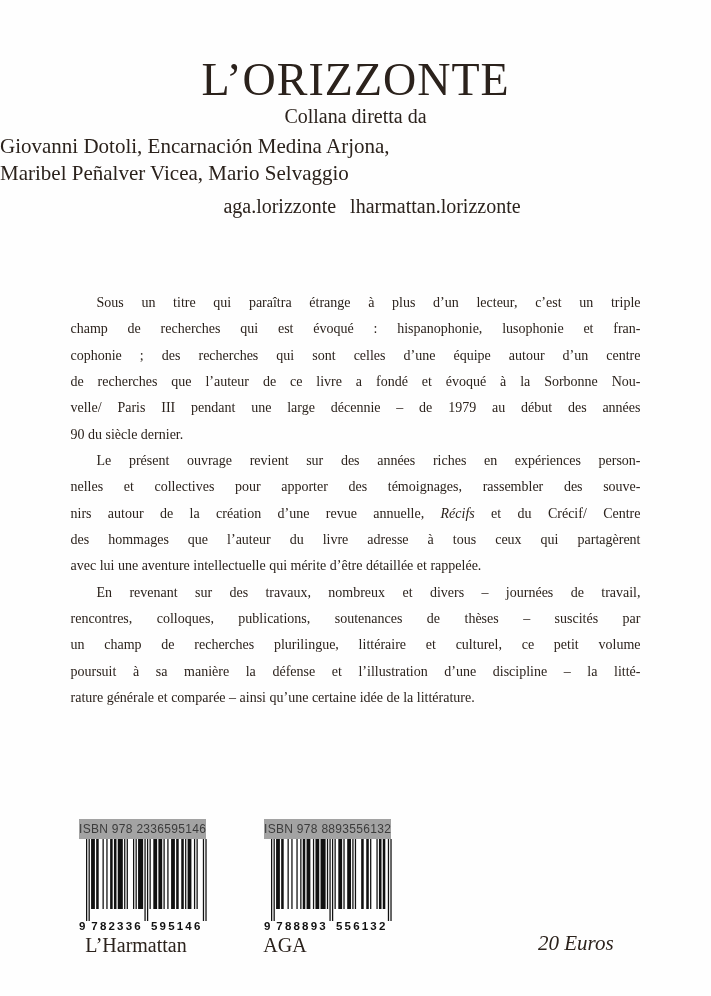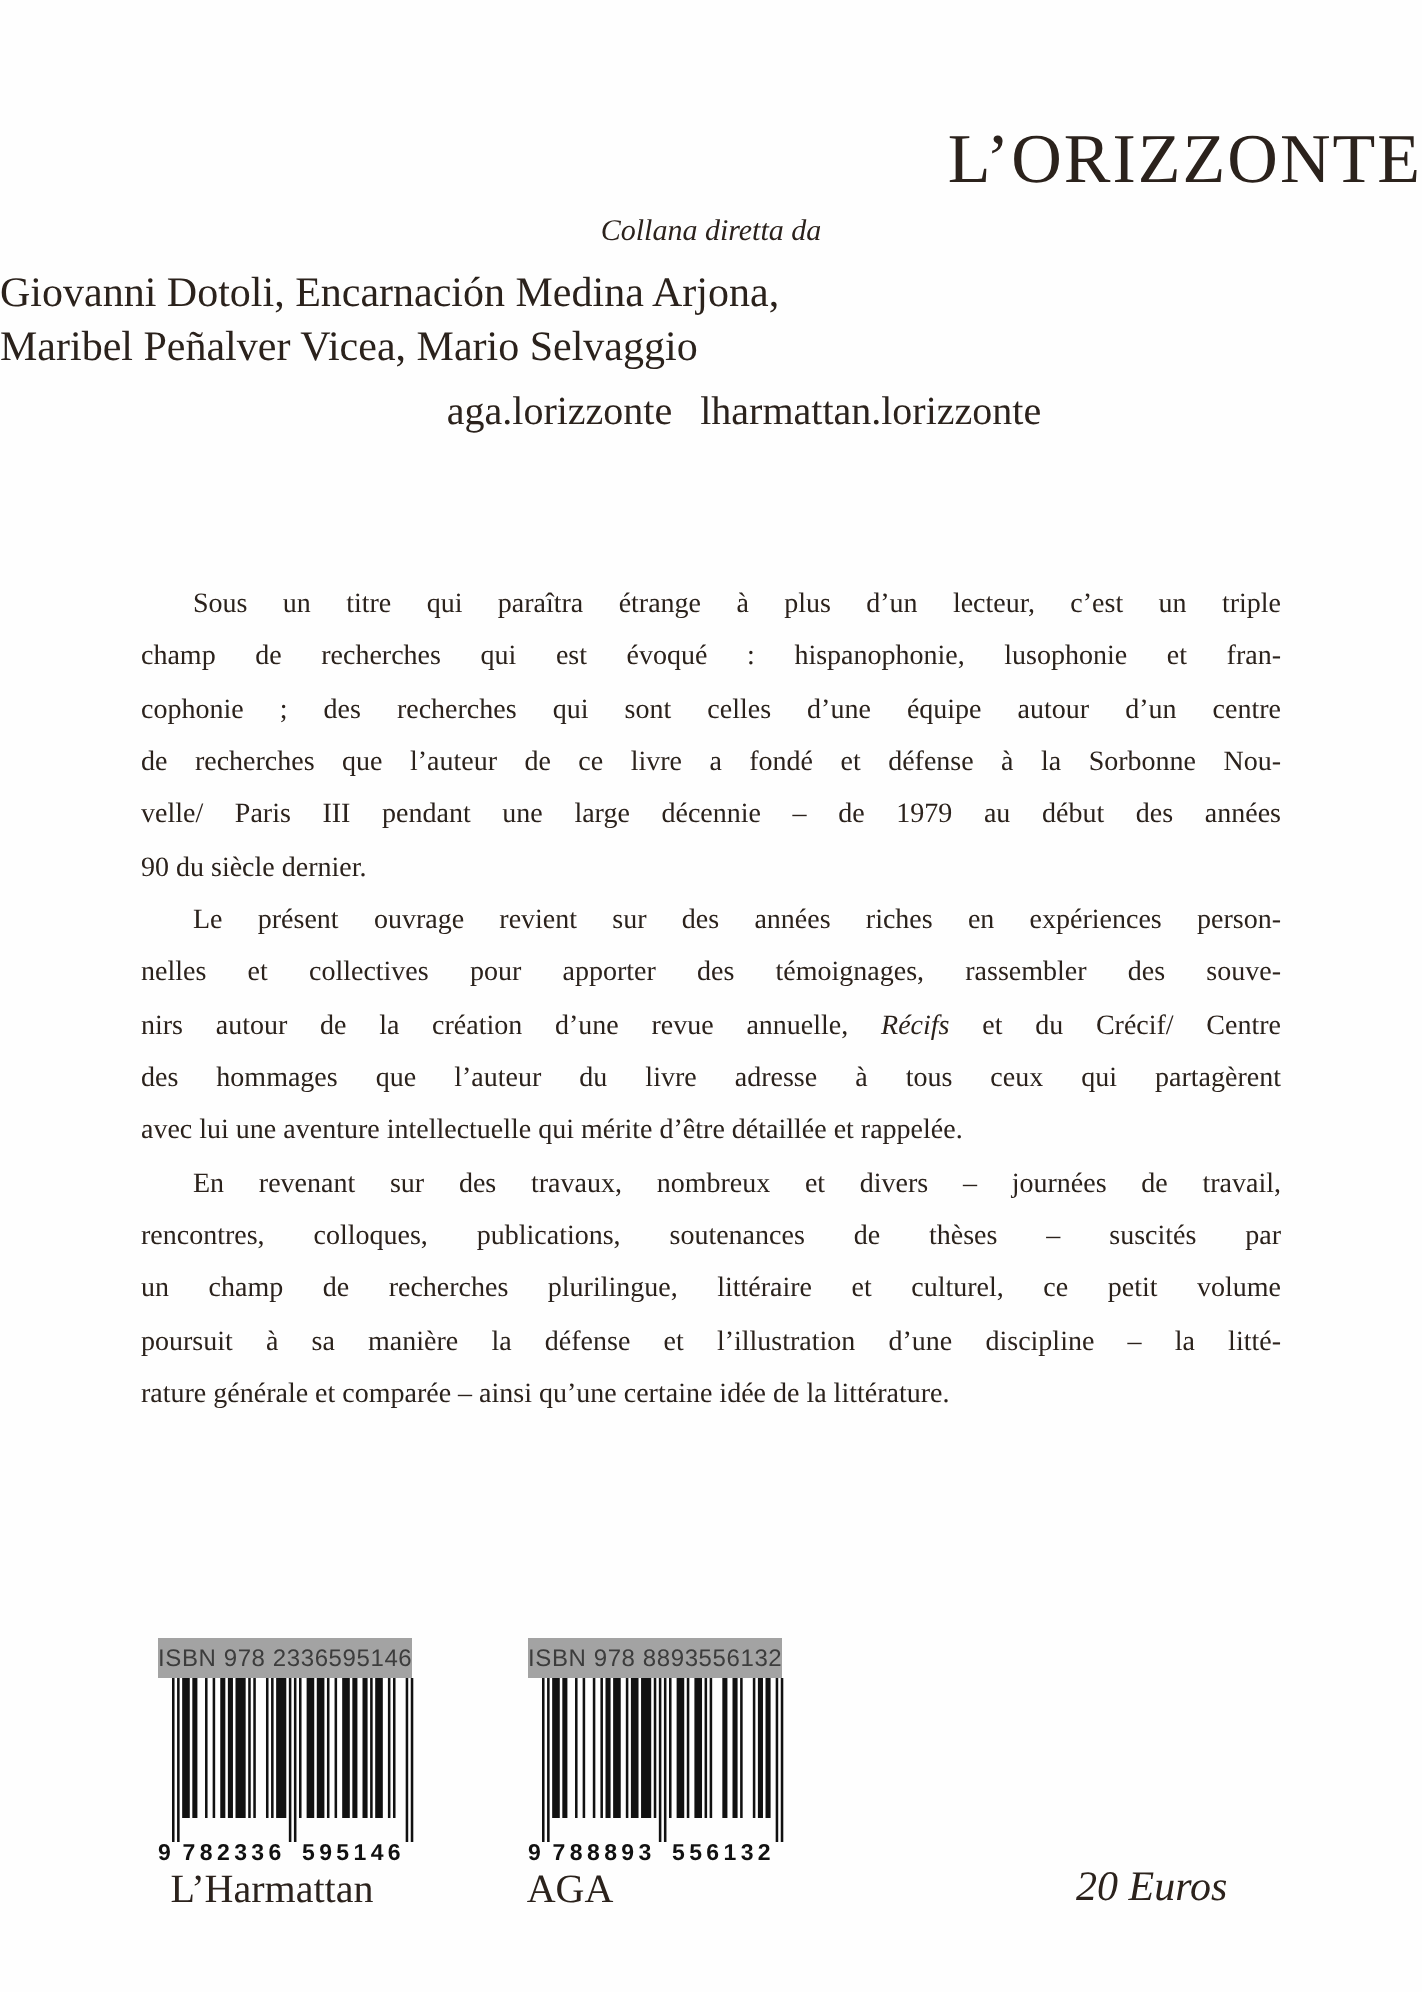--- a/index.html
+++ b/index.html
@@ -8,29 +8,28 @@
     width:711px;height:996px;
     background:#fefefe;
     box-sizing:border-box;
     padding-top:62px;
     font-family:"Liberation Serif", serif;
     color:#2b221c;
     overflow:hidden;
   }
   
   .title{
-    text-align:right;
-    font-size:35px;line-height:36px;
+    text-align:center;
+    font-size:46px;line-height:36px;
     letter-spacing:1px;
   }
   .subtitle{
     margin-top:7px;
     text-align:center;
-    font-style:italic;
-    font-size:15px;line-height:22px;
+    font-size:20px;line-height:22px;
   }
   .directors{margin-top:6px;font-size:21px;line-height:27px;}
   .websites{
     margin-top:7px;
     display:flex;justify-content:center;gap:14px;
     font-size:20px;line-height:24px;padding-left:33px;
   }
   
   .blurb{
     margin:72px auto 0 auto;
@@ -90,21 +89,21 @@
     <div class="websites">
       <span>aga.lorizzonte</span>
       <span>lharmattan.lorizzonte</span>
     </div>
   </header>
 
   <main class="blurb">
       <div class="line first"><span>Sous un titre qui paraîtra étrange à plus d’un lecteur, c’est un triple</span></div>
       <div class="line"><span>champ de recherches qui est évoqué : hispanophonie, lusophonie et fran-</span></div>
       <div class="line"><span>cophonie ; des recherches qui sont celles d’une équipe autour d’un centre</span></div>
-      <div class="line"><span>de recherches que l’auteur de ce livre a fondé et défense à la Sorbonne Nou-</span></div>
+      <div class="line"><span>de recherches que l’auteur de ce livre a fondé et évoqué à la Sorbonne Nou-</span></div>
       <div class="line"><span>velle/ Paris III pendant une large décennie – de 1979 au début des années</span></div>
       <div class="line last"><span>90 du siècle dernier.</span></div>
       <div class="line first"><span>Le présent ouvrage revient sur des années riches en expériences person-</span></div>
       <div class="line"><span>nelles et collectives pour apporter des témoignages, rassembler des souve-</span></div>
       <div class="line"><span>nirs autour de la création d’une revue annuelle, </span><i>Récifs</i><span> et du Crécif/ Centre</span></div>
       <div class="line"><span>des hommages que l’auteur du livre adresse à tous ceux qui partagèrent</span></div>
       <div class="line last"><span>avec lui une aventure intellectuelle qui mérite d’être détaillée et rappelée.</span></div>
       <div class="line first"><span>En revenant sur des travaux, nombreux et divers – journées de travail,</span></div>
       <div class="line"><span>rencontres, colloques, publications, soutenances de thèses – suscités par</span></div>
       <div class="line"><span>un champ de recherches plurilingue, littéraire et culturel, ce petit volume</span></div>

